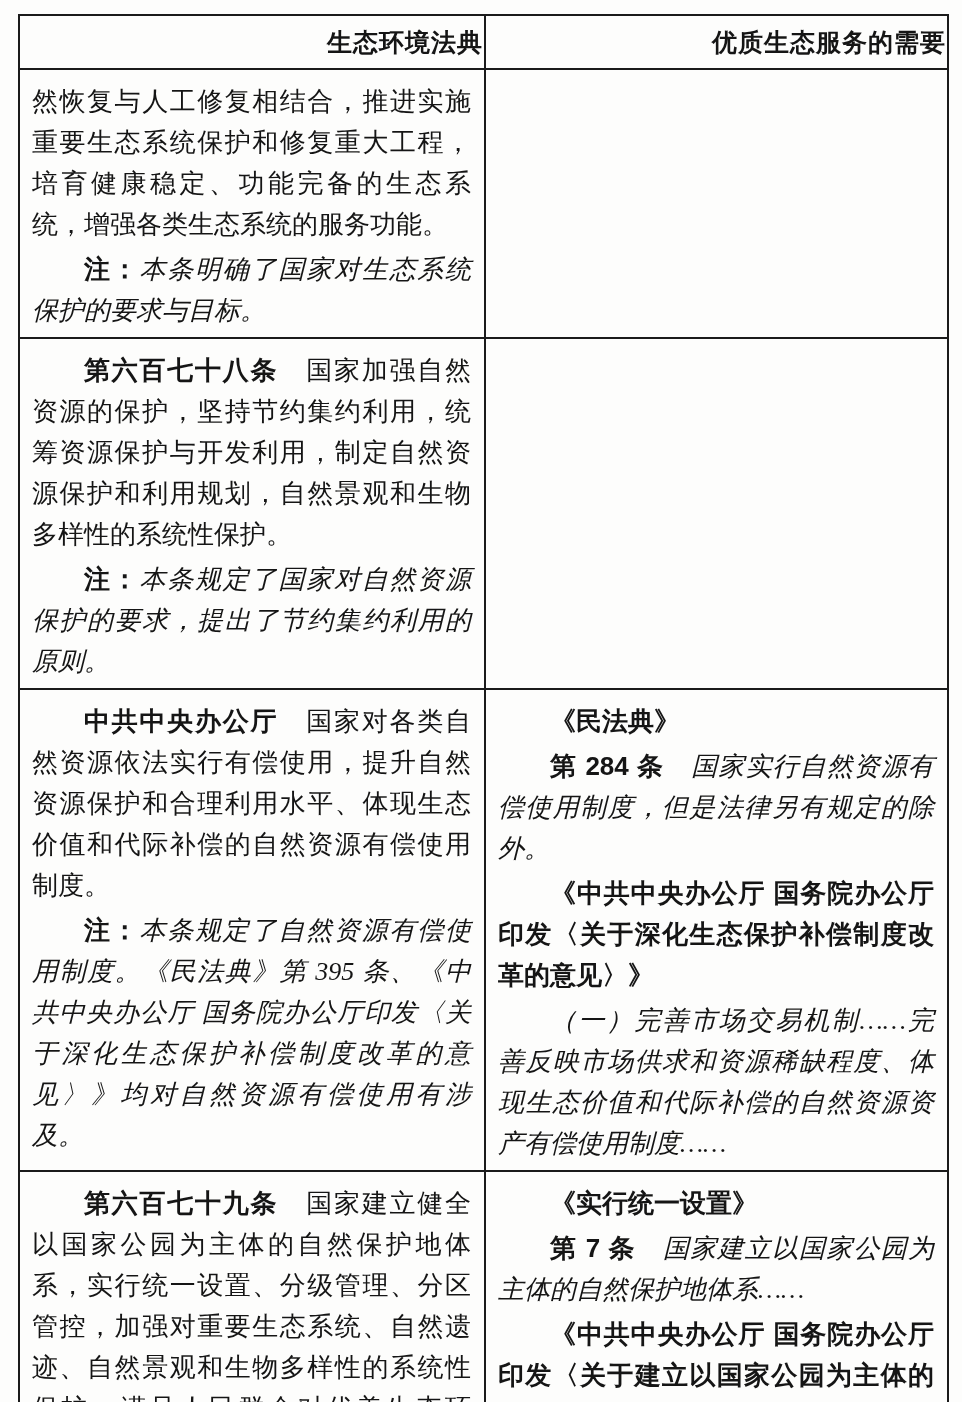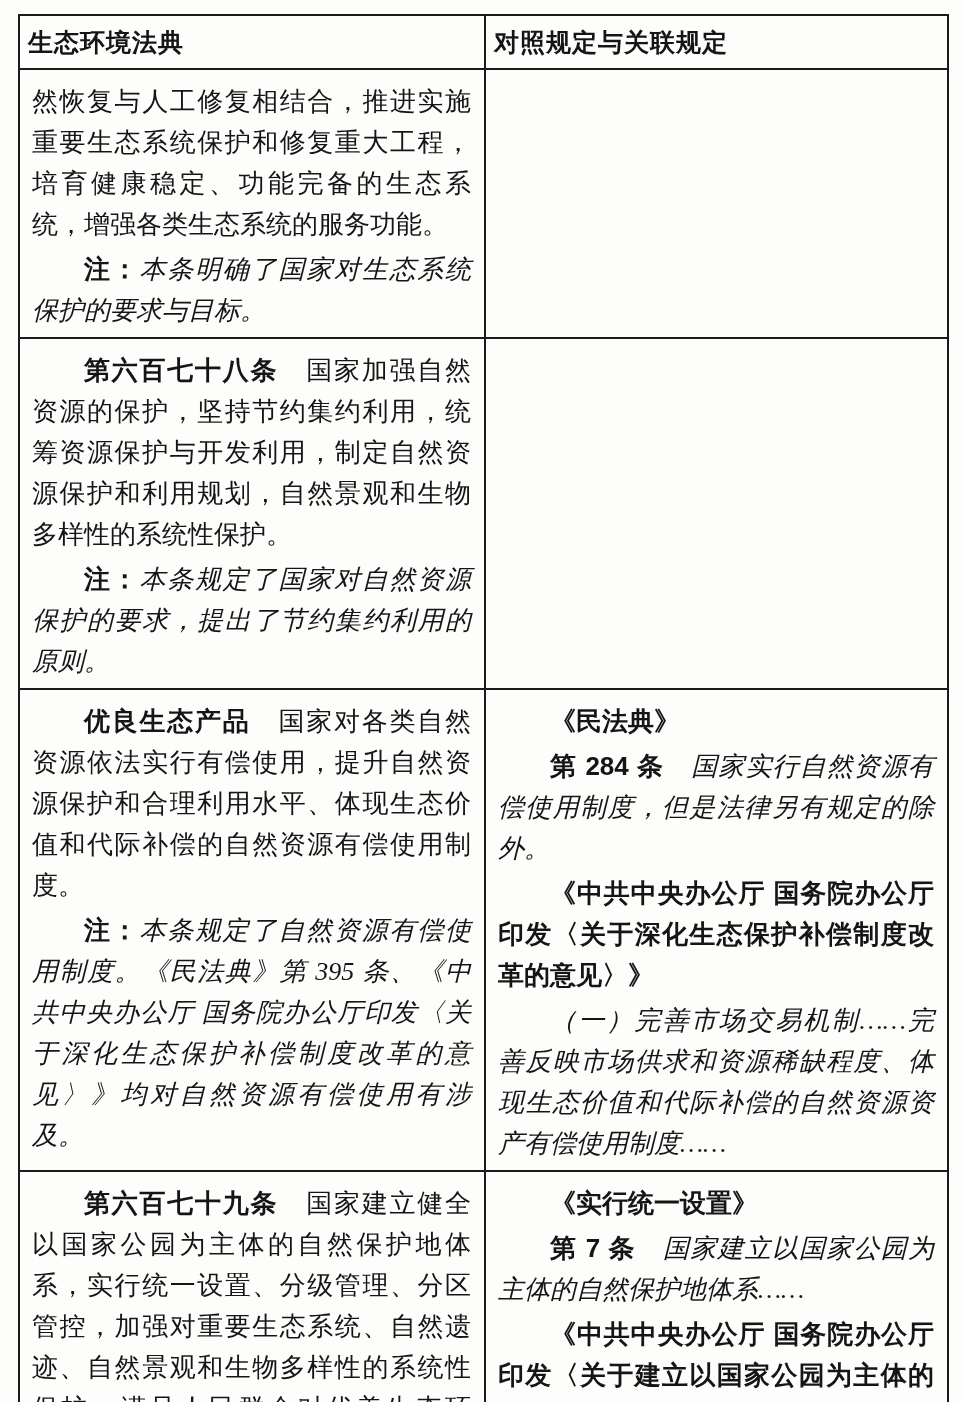--- a/index.html
+++ b/index.html
@@ -22,27 +22,27 @@
     border-collapse: collapse;
     table-layout: fixed;
     background: #fdfdfc;
   }
   .law-table th, .law-table td {
     border: 2px solid #1b1b1b;
     overflow: hidden;
   }
   .law-table th {
     height: 54px;
-    text-align: left;
+    text-align: right;
     vertical-align: middle;
     font-family: Liberation Serif, serif;
     font-weight: bold;
     font-size: 25px;
     letter-spacing: 1px;
-    padding: 8px;
+    padding: 1px;
   }
   .col-left  { width: 466px; }
   .col-right { width: 463px; }
   .law-table td {
     vertical-align: top;
     padding: 7px 9px 2px 8px;
     font-size: 26px;
     line-height: 41px;
     text-align: justify;
     text-justify: inter-character;
@@ -75,41 +75,41 @@
 
 <div class="page">
   <table class="law-table">
     <colgroup>
       <col class="col-left">
       <col class="col-right">
     </colgroup>
     <thead>
       <tr class="header-row">
         <th>生态环境法典</th>
-        <th>对照规定与关联规定</th>
+        <th>优质生态服务的需要</th>
       </tr>
     </thead>
     <tbody id="table-body">
         <tr class="r0">
           <td>
             <p class="para"><span class="seg-song">然恢复与人工修复相结合，推进实施重要生态系统保护和修复重大工程，培育健康稳定、功能完备的生态系统，增强各类生态系统的服务功能。</span></p>
             <p class="para indent"><span class="seg-bold">注：</span><span class="seg-kai">本条明确了国家对生态系统保护的要求与目标。</span></p>
           </td>
           <td></td>
         </tr>
         <tr class="r1">
           <td>
             <p class="para indent"><span class="seg-bold">第六百七十八条　</span><span class="seg-song">国家加强自然资源的保护，坚持节约集约利用，统筹资源保护与开发利用，制定自然资源保护和利用规划，自然景观和生物多样性的系统性保护。</span></p>
             <p class="para indent"><span class="seg-bold">注：</span><span class="seg-kai">本条规定了国家对自然资源保护的要求，提出了节约集约利用的原则。</span></p>
           </td>
           <td></td>
         </tr>
         <tr class="r2">
           <td>
-            <p class="para indent"><span class="seg-bold">优良生态产品　</span><span class="seg-song">国家对各类自然资源依法实行有偿使用，提升自然资源保护和合理利用水平、体现生态价值和代际补偿的自然资源有偿使用制度。</span></p>
+            <p class="para indent"><span class="seg-bold">中共中央办公厅　</span><span class="seg-song">国家对各类自然资源依法实行有偿使用，提升自然资源保护和合理利用水平、体现生态价值和代际补偿的自然资源有偿使用制度。</span></p>
             <p class="para indent"><span class="seg-bold">注：</span><span class="seg-kai">本条规定了自然资源有偿使用制度。《民法典》第 395 条、《中共中央办公厅 国务院办公厅印发〈关于深化生态保护补偿制度改革的意见〉》均对自然资源有偿使用有涉及。</span></p>
           </td>
           <td>
             <p class="para indent"><span class="seg-bold">《民法典》</span></p>
             <p class="para indent"><span class="seg-bold">第 284 条　</span><span class="seg-kai">国家实行自然资源有偿使用制度，但是法律另有规定的除外。</span></p>
             <p class="para indent"><span class="seg-bold">《中共中央办公厅 国务院办公厅印发〈关于深化生态保护补偿制度改革的意见〉》</span></p>
             <p class="para indent"><span class="seg-kai">（一）完善市场交易机制……完善反映市场供求和资源稀缺程度、体现生态价值和代际补偿的自然资源资产有偿使用制度……</span></p>
           </td>
         </tr>
         <tr class="r3">

